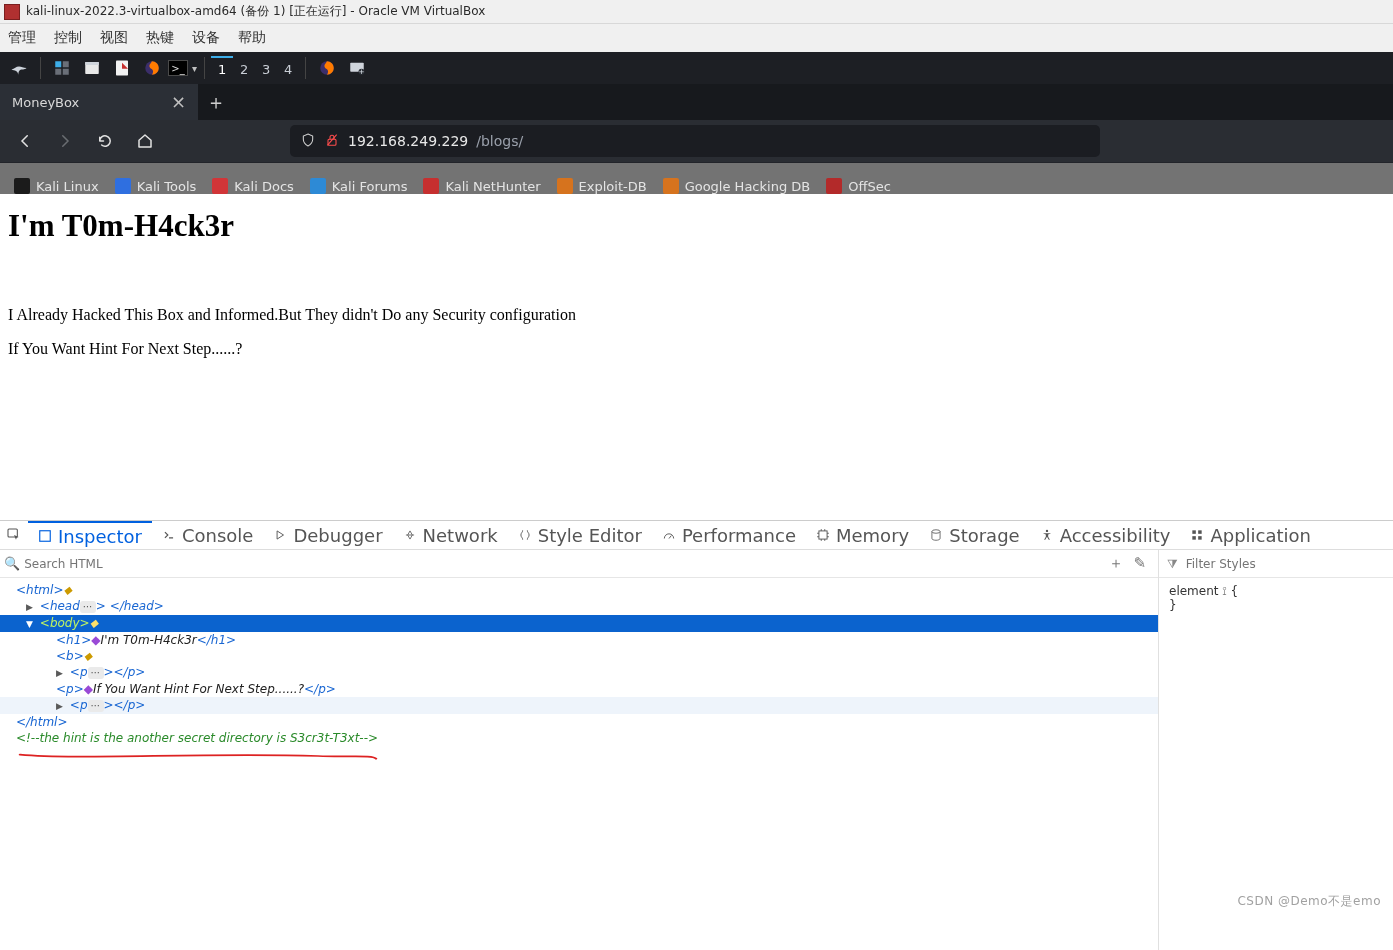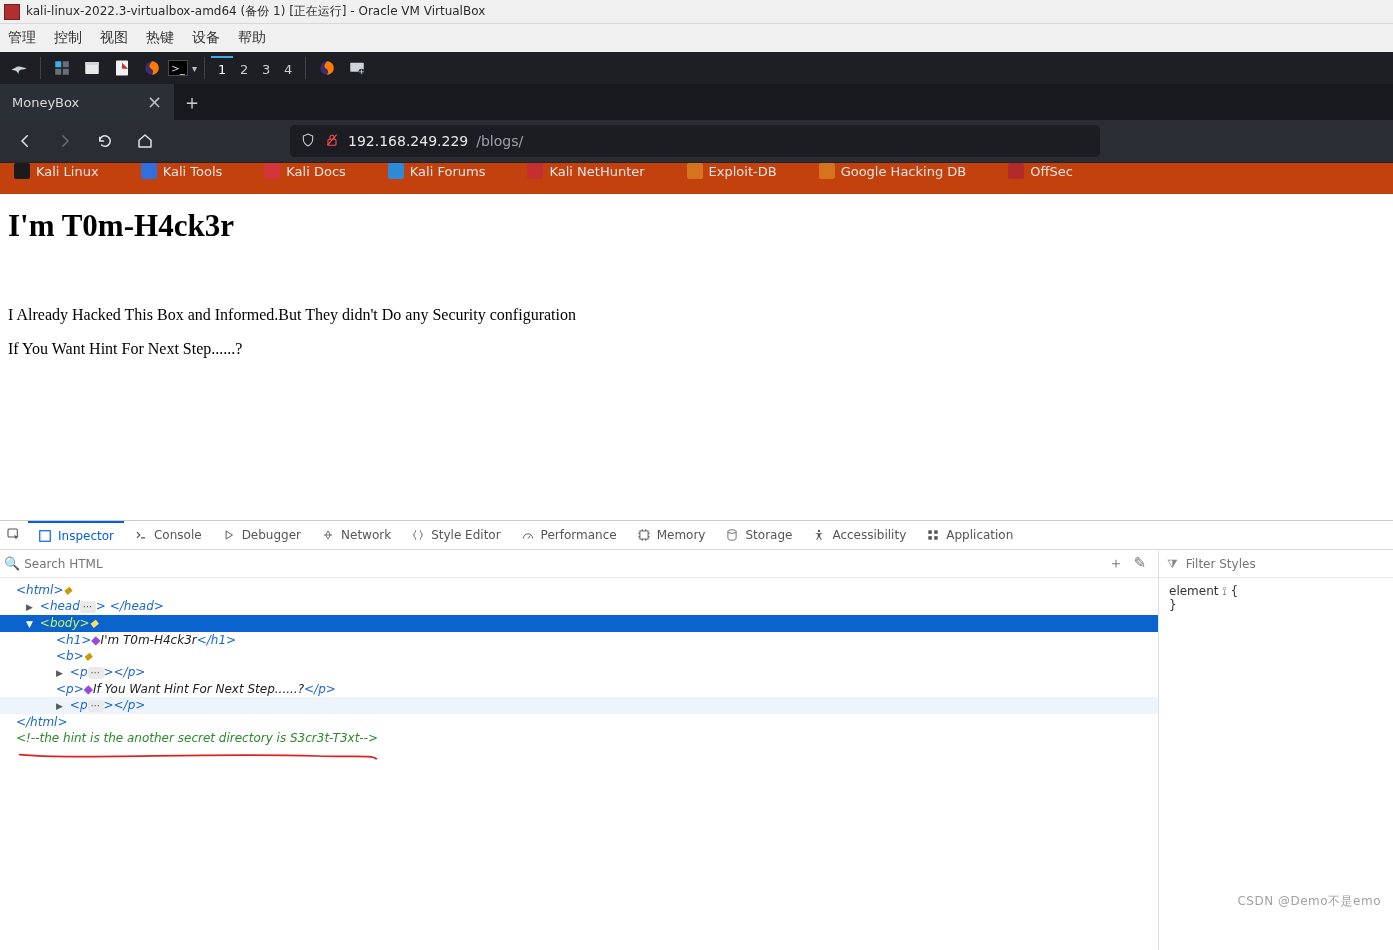--- a/index.html
+++ b/index.html
@@ -20,47 +20,47 @@
   .kali-dragon { fill:#cdd3db; }
   .workspace-group { display:flex; align-items:center; }
   .ws { width:22px; height:24px; color:#c8cdd5; display:flex; align-items:center; justify-content:center; font-size:13px; border-top:2px solid transparent; }
   .ws.active { border-top-color:#3daee9; color:#fff; }
   .tb-sep { width:1px; height:22px; background:#444; margin:0 6px; }
   .terminal-glyph { background:#000; color:#dcdcdc; font-size:10px; width:20px; height:16px; display:flex; align-items:center; justify-content:center; border:1px solid #4a4a4a; }
   .chevron-down { color:#c0c0c0; font-size:10px; margin-left:2px; }
 
   
   .browser-tabs { height: 36px; background: #17191d; display:flex; align-items:flex-end; }
-  .tab { width: 174px; height: 36px; background:#2b2f36; color:#d8d8d8; display:flex; align-items:center; padding:0 12px; font-size:13px; gap: 8px; }
+  .tab { width: 198px; height: 36px; background:#2b2f36; color:#d8d8d8; display:flex; align-items:center; padding:0 12px; font-size:13px; gap: 8px; }
   .tab .close-x { margin-left:auto; color:#c0c0c0; font-size:18px; line-height:1; }
   .new-tab-plus { color:#cfcfcf; width:36px; height:36px; display:flex; align-items:center; justify-content:center; font-size:20px; }
 
   
   .browser-toolbar { height: 42px; background:#2a2d33; display:flex; align-items:center; padding: 0 10px; gap:10px; }
   .nav-btn { width:30px; height:30px; display:flex; align-items:center; justify-content:center; color:#e2e2e2; }
   .nav-btn.disabled { color:#6a6d72; }
   .urlbar { flex: 0 0 810px; height:32px; background:#1b1d22; border-radius:5px; display:flex; align-items:center; padding:0 10px; gap:8px; color:#e8e8e8; font-size:14px; margin-left:120px; }
   .url-grey { color:#9aa0ab; }
   .shield-ico, .lock-ico { color:#d0d0d0; }
   .lock-ico { color:#ff3b3b; }
 
   
-  .bookmarks-bar { height:32px; background:#c2410c; border-top:1px solid #22242a; display:flex; align-items:flex-start; padding:0 6px; font-size:13px; color:#e4e4e4;gap:26px; }
+  .bookmarks-bar { height:32px; background:#737373; border-top:1px solid #22242a; display:flex; align-items:flex-end; padding:0 6px; font-size:13px; color:#e4e4e4; }
   .bm { display:flex; align-items:center; gap:6px; margin:0 8px; }
   .bm-ico { width:16px; height:16px; display:inline-block; border-radius:2px; }
 
   
   .page { background:#fff; color:#000; padding:6px 8px; height: 326px; }
   .page h1 { font-family: Georgia, "Times New Roman", serif; font-weight:700; font-size:31px; margin: 8px 0 14px 0; }
   .page p { font-family: Liberation Serif, serif; font-size:16px; margin: 4px 0 16px 0; }
   .page .spacer { height:44px; }
 
   
   .devtools { border-top:1px solid #ccc; height: 430px; display:flex; flex-direction:column; background:#fff; }
-  .dt-tabbar { height:29px; display:flex; align-items:center; border-bottom:1px solid #ddd; font-size:12px; color:#555; }
+  .dt-tabbar { height:29px; display:flex; align-items:center; border-bottom:1px solid #ddd; font-size:18px; color:#555; }
   .dt-tab { display:flex; align-items:center; gap:6px; padding:0 10px; height:100%; }
   .dt-tab.active { color:#0060df; border-top:2px solid #0060df; }
   .dt-tab .dt-ico { width:14px; height:14px; display:flex; align-items:center; justify-content:center; }
   .dt-pick { width:28px; display:flex; justify-content:center; }
 
   .dt-body { flex:1; display:flex; }
   .dom-pane { flex:1; display:flex; flex-direction:column; border-right:1px solid #e0e0e0; }
   .dom-search-row { height:28px; display:flex; align-items:center; border-bottom:1px solid #e6e6e6; padding:0 4px; }
   .dom-search-row .mag { color:#999; font-size:13px; margin-right:4px; }
   .dom-search-row input { flex:1; border:none; outline:none; font-size:12px; color:#444; }

